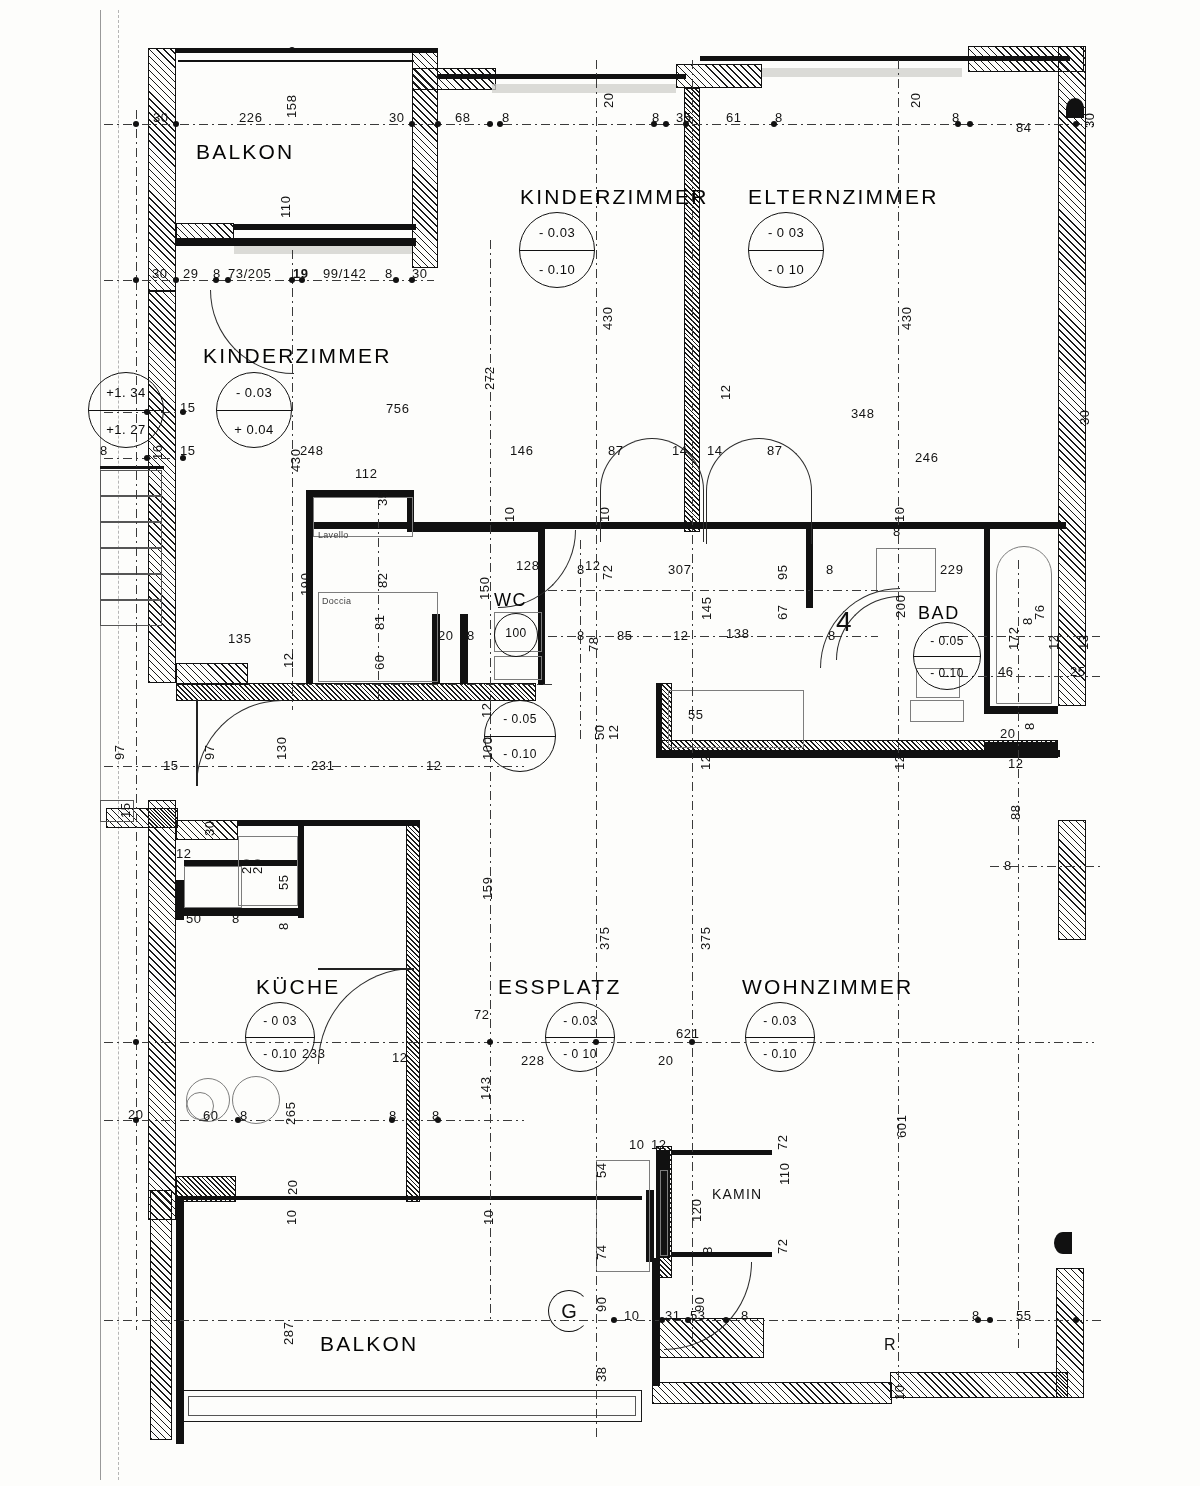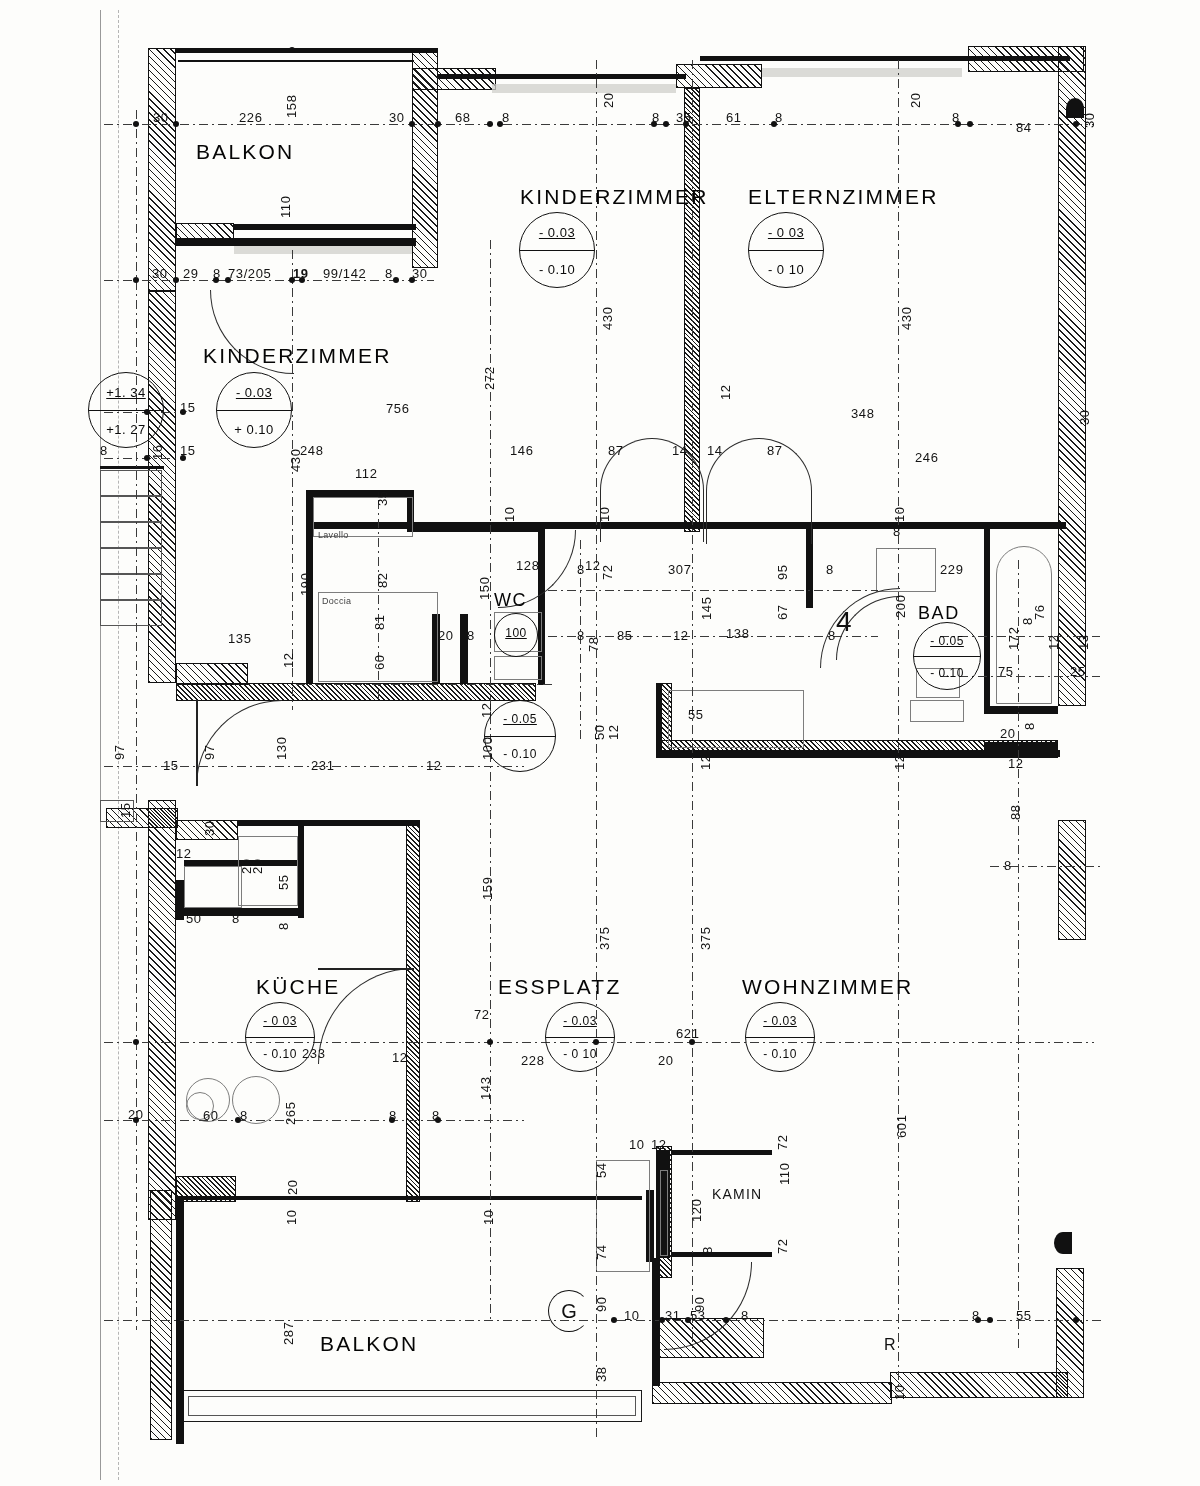--- a/index.html
+++ b/index.html
@@ -90,21 +90,21 @@
     background:transparent;
   }
   .elev .bar{
     position:absolute;left:0;right:0;top:50%;height:0;
     border-top:1.6px solid #111;
   }
   .elev .up,.elev .dn{
     position:absolute;left:0;right:0;text-align:center;
     font-size:13px;color:#0b0b0b;letter-spacing:0.5px;
   }
-  .elev .up{top:16%;text-decoration:underline;}
+  .elev .up{top:16%;}
   .elev .dn{bottom:14%;}
   .gmark{
     position:absolute;border:1.6px solid #111;border-radius:50%;
     box-sizing:border-box;
     display:flex;align-items:center;justify-content:center;
     font-size:20px;color:#111;background:transparent;
   }
   .gmark.cut{border-right-color:transparent;}
   
   .swing{
@@ -331,21 +331,21 @@
     <div class="dn">- 0.10</div>
   </div>
   <div class="elev" style="left:748px;top:212px;width:76px;height:76px;">
     <div class="up">- 0 03</div>
     <div class="bar"></div>
     <div class="dn">- 0 10</div>
   </div>
   <div class="elev" style="left:216px;top:372px;width:76px;height:76px;">
     <div class="up">- 0.03</div>
     <div class="bar"></div>
-    <div class="dn">+ 0.10</div>
+    <div class="dn">+ 0.04</div>
   </div>
   <div class="elev" style="left:913px;top:622px;width:68px;height:68px;">
     <div class="up" style="font-size:12px;">- 0.05</div>
     <div class="bar"></div>
     <div class="dn" style="font-size:12px;">- 0.10</div>
   </div>
   <div class="elev" style="left:484px;top:700px;width:72px;height:72px;">
     <div class="up" style="font-size:12px;">- 0.05</div>
     <div class="bar"></div>
     <div class="dn" style="font-size:12px;">- 0.10</div>
@@ -453,21 +453,21 @@
   <div class="txt dimtxt" style="left:676px;top:1026px;">621</div>
   <div class="txt dimtxt vert" style="left:281px;top:1345px;">287</div>
   <div class="txt dimtxt vert" style="left:283px;top:1125px;">265</div>
 
   <div class="txt dimtxt vert" style="left:1077px;top:425px;">30</div>
   <div class="txt dimtxt vert" style="left:1032px;top:620px;">76</div>
   <div class="txt dimtxt vert" style="left:1020px;top:625px;">8</div>
   <div class="txt dimtxt vert" style="left:1006px;top:650px;">172</div>
   <div class="txt dimtxt vert" style="left:1046px;top:650px;">12</div>
   <div class="txt dimtxt vert" style="left:1076px;top:650px;">13</div>
-  <div class="txt dimtxt" style="left:998px;top:664px;">75</div>
+  <div class="txt dimtxt" style="left:998px;top:664px;">46</div>
   <div class="txt dimtxt" style="left:1070px;top:664px;">25</div>
   <div class="txt dimtxt" style="left:1000px;top:726px;">20</div>
   <div class="txt dimtxt vert" style="left:1022px;top:730px;">8</div>
   <div class="txt dimtxt" style="left:1008px;top:756px;">12</div>
   <div class="txt dimtxt vert" style="left:1008px;top:820px;">88</div>
   <div class="txt dimtxt" style="left:1004px;top:858px;">8</div>
   <div class="txt dimtxt" style="left:1016px;top:1308px;">55</div>
   <div class="txt dimtxt" style="left:972px;top:1308px;">8</div>
 
   <div class="txt dimtxt vert" style="left:278px;top:218px;">110</div>

